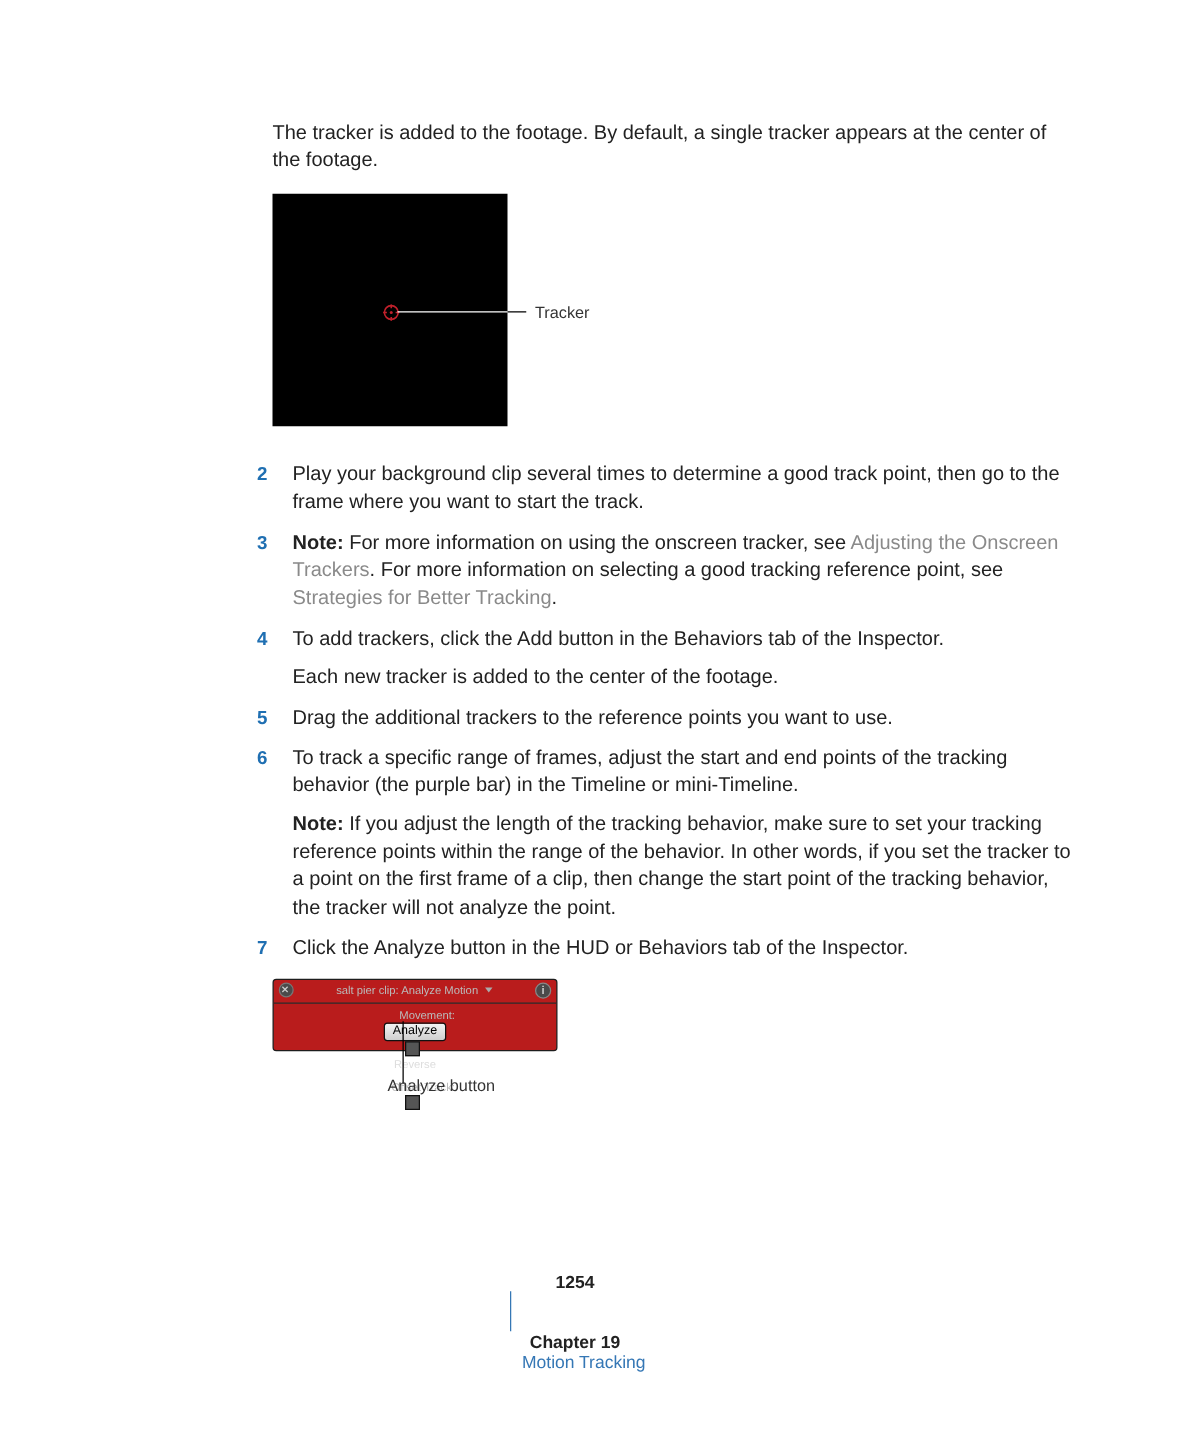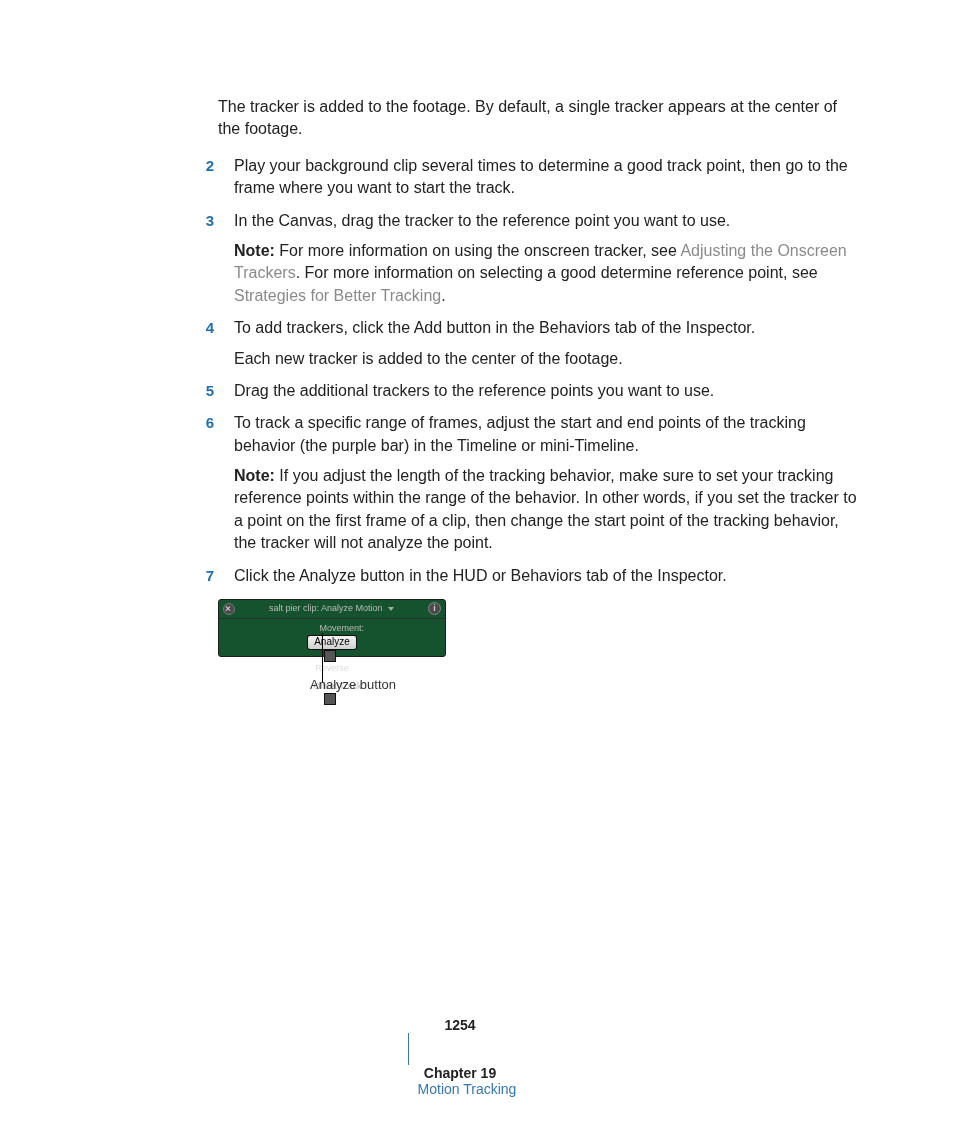--- a/index.html
+++ b/index.html
@@ -104,21 +104,21 @@
     width: 320px;
     height: 100px;
     margin-top: 12px;
   }
   .hud {
     position: absolute;
     left: 0;
     top: 0;
     width: 228px;
     height: 58px;
-    background: #14532d;
+    background: #b91c1c;
     border: 1px solid #1d1d1d;
     border-radius: 3px;
     color: #ddd;
     font-family: "Lucida Grande", "Helvetica Neue", Arial, sans-serif;
     font-size: 9px;
     box-sizing: border-box;
   }
   .hud-title-row {
     display: flex;
     align-items: center;
@@ -246,33 +246,49 @@
   }
 </style>
 </head>
 <body>
 
 <div class="page">
   <div class="content">
 
     <p class="intro">The tracker is added to the footage. By default, a single tracker appears at the center of the footage.</p>
 
+    <div class="figure-tracker">
+      <div class="footage">
+        <span class="tracker-target">
+          <svg width="14" height="14" viewBox="0 0 14 14">
+            <circle cx="7" cy="7" r="5.5" fill="none" stroke="#c0202b" stroke-width="1.3"></circle>
+            <line x1="7" y1="0.5" x2="7" y2="3.5" stroke="#c0202b" stroke-width="1.3"></line>
+            <line x1="7" y1="10.5" x2="7" y2="13.5" stroke="#c0202b" stroke-width="1.3"></line>
+            <line x1="0.5" y1="7" x2="3.5" y2="7" stroke="#c0202b" stroke-width="1.3"></line>
+            <line x1="10.5" y1="7" x2="13.5" y2="7" stroke="#c0202b" stroke-width="1.3"></line>
+            <circle cx="7" cy="7" r="1.2" fill="#c0202b"></circle>
+          </svg>
+        </span>
+      </div>
+      <div class="callout-line-1"></div>
+      <div class="callout-line-2"></div>
+      <div class="callout-label-tracker">Tracker</div>
+    </div>
 
     <ol class="steps">
 
       <li>
         <span class="num">2</span>
         <p>Play your background clip several times to determine a good track point, then go to the frame where you want to start the track.</p>
       </li>
 
       <li>
         <span class="num">3</span>
-        <p>In the Canvas, drag the tracker to the reference point you want to use.</p>
         <p>
-          <span class="note-label">Note:</span><span>  For more information on using the onscreen tracker, see </span><span class="link">Adjusting the Onscreen Trackers</span><span>. For more information on selecting a good determine reference point, see </span><span class="link">Strategies for Better Tracking</span><span>.</span>
+          <span class="note-label">Note:</span><span>  For more information on using the onscreen tracker, see </span><span class="link">Adjusting the Onscreen Trackers</span><span>. For more information on selecting a good tracking reference point, see </span><span class="link">Strategies for Better Tracking</span><span>.</span>
         </p>
       </li>
 
       <li>
         <span class="num">4</span>
         <p>To add trackers, click the Add button in the Behaviors tab of the Inspector.</p>
         <p>Each new tracker is added to the center of the footage.</p>
       </li>
 
       <li>

